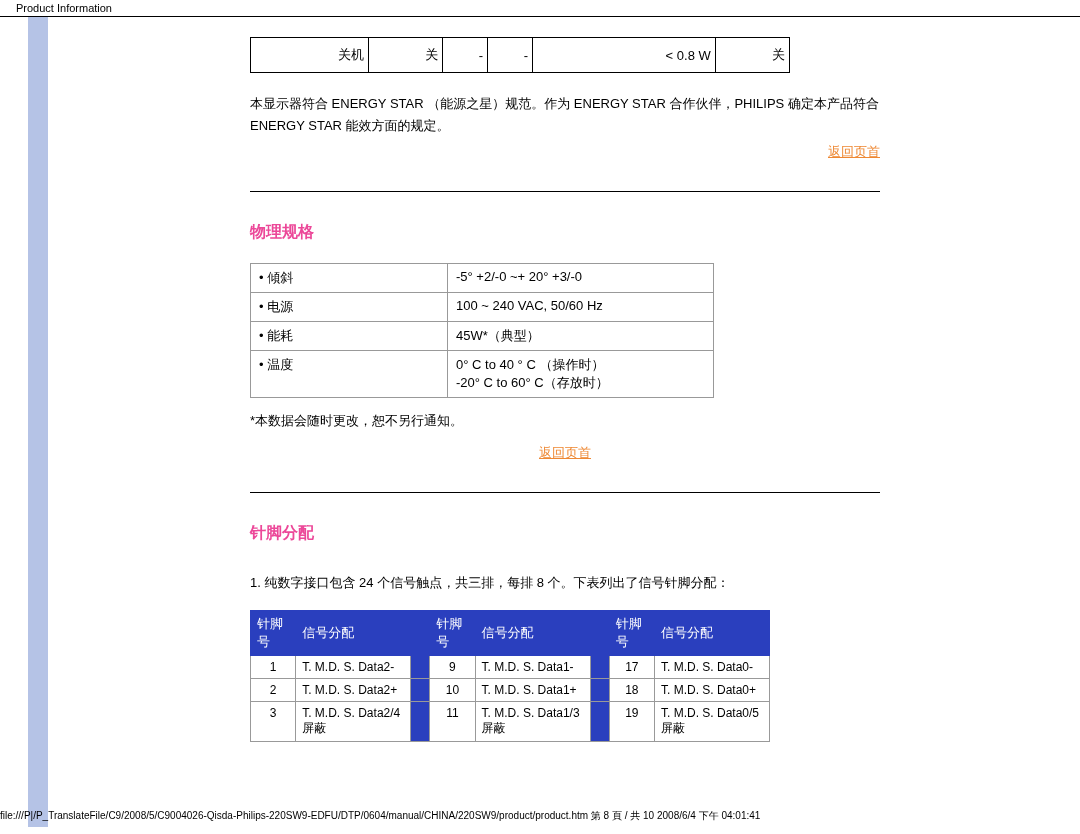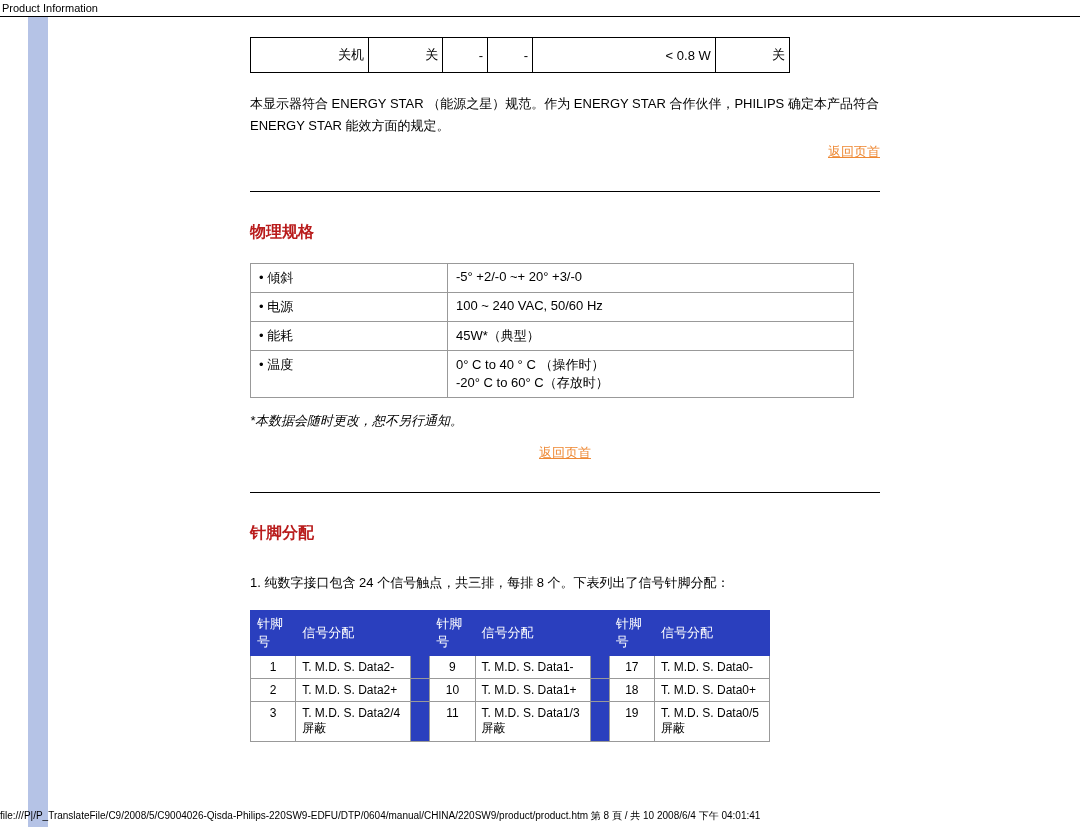--- a/index.html
+++ b/index.html
@@ -1,30 +1,30 @@
 <!DOCTYPE html>
 <html><head>
 <meta charset="utf-8">
 <style>
   html,body{margin:0;padding:0;font-family:Arial,"Microsoft YaHei",sans-serif;font-size:13px;color:#000;background:#fff}
-  .header{font-size:11px;padding:2px 2px;border-bottom:1px solid #000}
+  .header{font-size:11px;padding:2px 16px;border-bottom:1px solid #000}
   .wrapper{width:1080px;height:810px;position:relative}
   .sidebar{position:absolute;left:28px;top:0;bottom:0;width:20px;background:#b5c3e6}
   .content{margin-left:250px;margin-right:200px;padding-top:20px}
   table.power{border-collapse:collapse;width:540px;margin-bottom:12px}
   table.power td{border:1px solid #000;text-align:right;padding:8px 4px;font-size:13px}
   .para{font-size:13px;line-height:1.7;margin:20px 0 6px}
   .back-top{color:#e83}
   .right-align{text-align:right;margin:6px 0 30px}
   hr.sep{border:0;border-top:1px solid #000;margin:10px 0 30px}
-  h3.sec{color:#b91c1c;font-weight:bold;font-size:16px;margin:30px 0 20px}
-  table.spec{border-collapse:collapse;width:604px;margin-bottom:14px}
+  h3.sec{color:#ec4899;font-weight:bold;font-size:16px;margin:30px 0 20px}
+  table.spec{border-collapse:collapse;width:464px;margin-bottom:14px}
   table.spec td{border:1px solid #999;padding:5px 8px;font-size:13px;vertical-align:top}
   table.spec td.k{width:180px}
-  .note{font-style:italic;margin:10px 0}
+  .note{margin:10px 0}
   .note2{font-style:italic;color:#c00;margin:18px 0 30px}
   .center{text-align:center;margin:14px 0 30px}
   .paraPin{margin:30px 0 18px}
   table.pins{border-collapse:collapse;width:520px}
   table.pins th{background:#2a3fbe;color:#fff;font-weight:normal;text-align:left;padding:4px 6px;font-size:13px;border:1px solid #2a3fbe}
   table.pins td{border:1px solid #999;padding:4px 6px;font-size:12px;vertical-align:top}
   table.pins td.pn{width:38px;text-align:center}
   table.pins td.sig{width:120px}
   .gap{background:#2a3fbe;width:8px;padding:0;border:1px solid #2a3fbe}
   .footer{position:absolute;bottom:4px;left:0;width:100%;font-size:10px;text-align:left}

